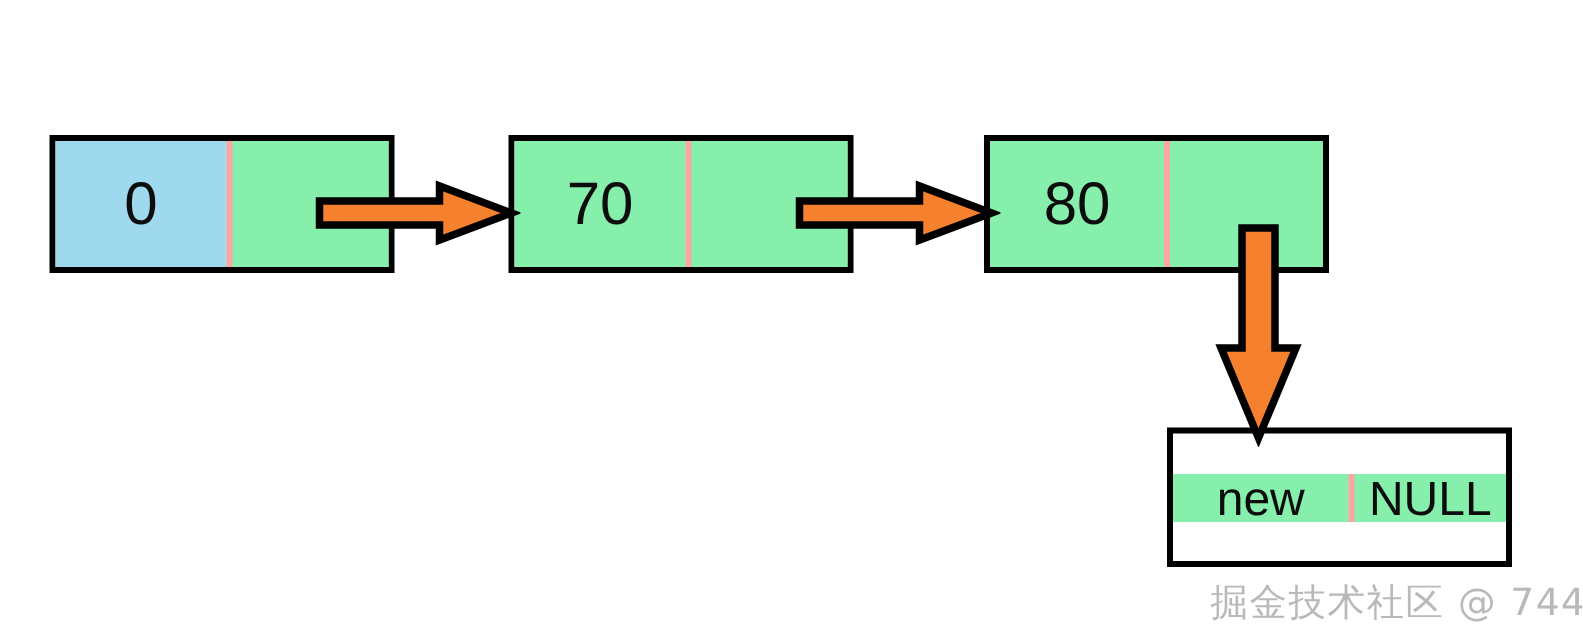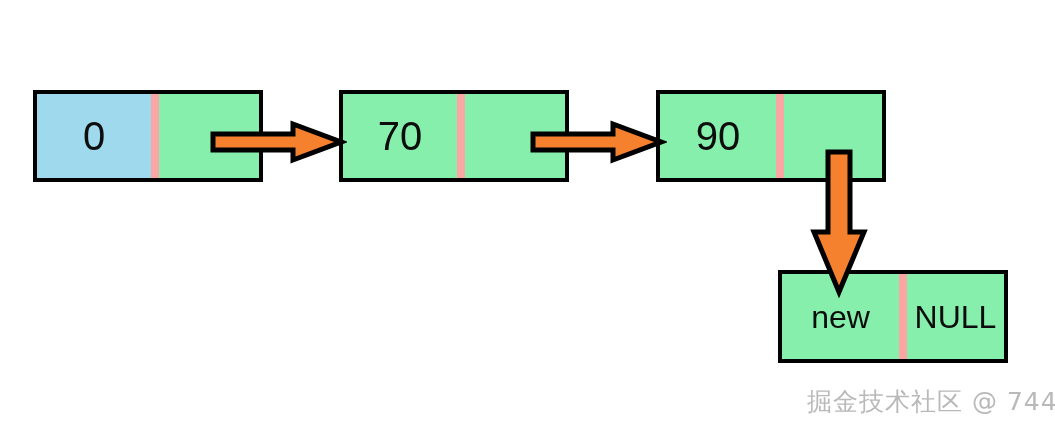--- a/index.html
+++ b/index.html
@@ -33,21 +33,21 @@
     background: #86efac;
     color: #0d0d0d;
     font-family: "Liberation Sans", sans-serif;
     line-height: 1;
     overflow: hidden;
   }
   .cell-data {
     font-size: 40px;
   }
   .cell-next {
-    border-left: 8px solid #fca5a5;
+    border-left: 4px solid #fca5a5;
   }
   .cell-blue {
     background: #9ED9ED;
   }
   .cell-small {
     font-size: 32px;
   }
 
   
   .arrow {
@@ -75,25 +75,25 @@
     <div class="cell cell-data cell-blue" style="width:114px;">0</div>
     <div class="cell cell-next" style="flex:1;"></div>
   </div>
 
   <div class="node" id="node-70" style="left:339px; top:90px; width:230px; height:92px;">
     <div class="cell cell-data" style="width:114px;">70</div>
     <div class="cell cell-next" style="flex:1;"></div>
   </div>
 
   <div class="node" id="node-80" style="left:656px; top:90px; width:230px; height:92px;">
-    <div class="cell cell-data" style="width:116px;">90</div>
+    <div class="cell cell-data" style="width:116px;">80</div>
     <div class="cell cell-next" style="flex:1;"></div>
   </div>
 
-  <div class="node" id="node-new" style="left:778px; top:270px; width:230px; height:93px;">
+  <div class="node" id="node-new" style="left:778px; top:285px; width:230px; height:93px;align-items:center;">
     <div class="cell cell-small" style="width:117px;">new</div>
     <div class="cell cell-small cell-next" style="flex:1;">NULL</div>
   </div>
 
   <div class="arrow" style="left:207px; top:118px; width:140px; height:48px;">
     <svg width="140" height="48" viewBox="0 0 140 48">
       <path d="M 6,16 L 86,16 L 86,6 L 134,24 L 86,42 L 86,32 L 6,32 Z" fill="#F5802E" stroke="#000000" stroke-width="5" stroke-linejoin="miter"></path>
     </svg>
   </div>
 

